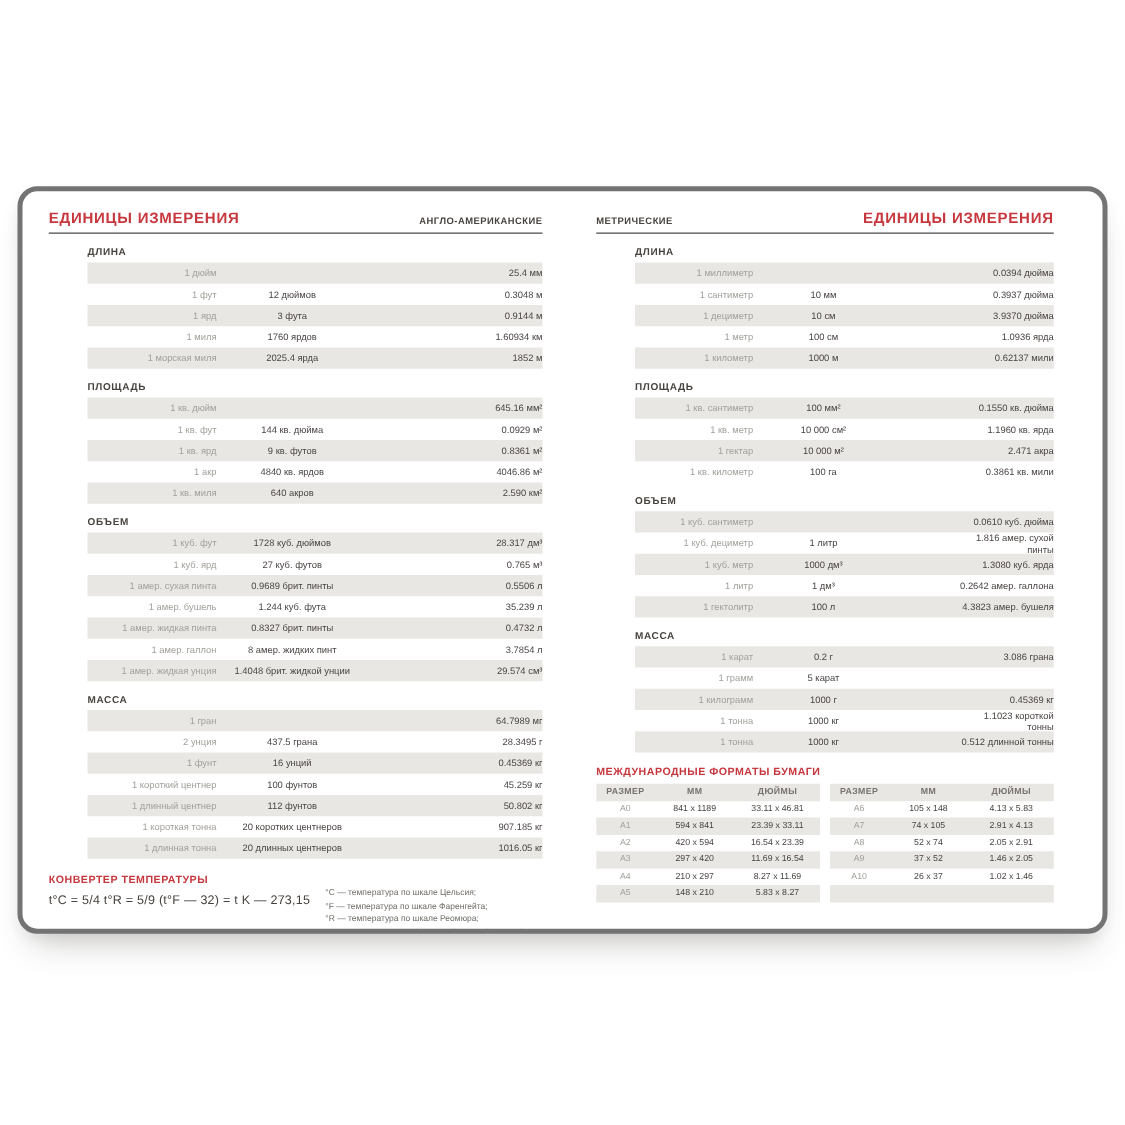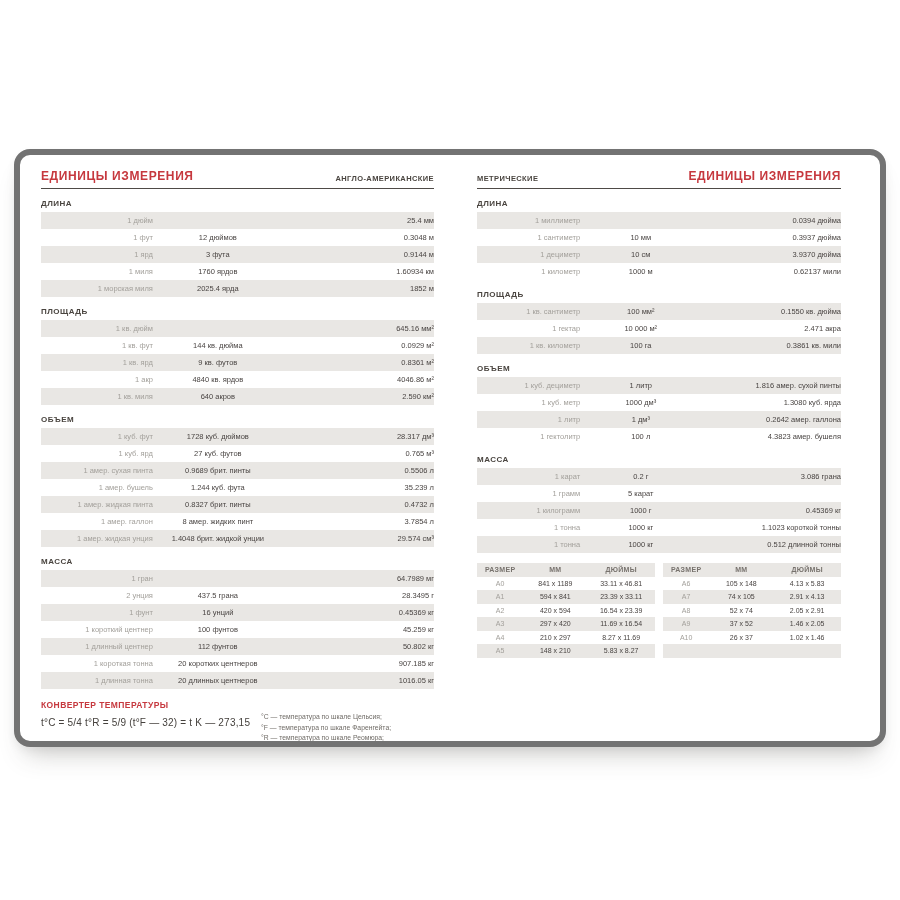--- a/index.html
+++ b/index.html
@@ -3,34 +3,34 @@
 <meta charset="utf-8">
 <style>
   * { margin:0; padding:0; box-sizing:border-box; }
   html,body { width:900px; height:900px; background:#ffffff; overflow:hidden;
               font-family:"Liberation Sans", sans-serif; }
   .stage { position:relative; width:900px; height:900px; background:#ffffff; }
 
   .spread {
     position:absolute; left:14px; top:149px; width:872px; height:598px;
     background:#ffffff; border-radius:16px;
-    border:6px solid #737373;
+    border:4px solid #737373;
     box-shadow:0 18px 26px -12px rgba(70,63,58,.28), 0 4px 10px rgba(0,0,0,.05);
     display:flex;
   }
   .page { width:50%; height:100%; overflow:hidden; }
   .page-l { padding:9px 16px 0 21px; }
   .page-r { padding:9px 39px 0 27px; }
 
   .phead { display:flex; justify-content:space-between; align-items:flex-end; height:19px; }
   .ptitle { font-size:12px; font-weight:bold; letter-spacing:.6px; color:#c6383e; }
   .psub   { font-size:7.5px; font-weight:bold; letter-spacing:.4px; color:#49443f; }
   .rule { margin-top:5px; border-top:1.5px solid #4e4a46; }
 
-  .sec { margin-top:10px; }
+  .sec { margin-top:10px;margin-left:31px; }
   .sec-title { font-size:8px; font-weight:bold; letter-spacing:.5px; color:#49443f; margin-bottom:4px; }
 
   .row { display:flex; align-items:center; height:17px; font-size:7.5px; }
   .row:nth-child(odd) { background:#e9e7e4; }
   .c1 { width:30%; text-align:right; padding-right:6px; color:#a3a09b; }
   .c2 { width:30%; text-align:center; color:#494442; }
   .c3 { width:40%; text-align:right; padding-left:57px; color:#494442; }
 
   .temp { margin-top:11px; display:flex; }
   .temp-l { width:56%; }
@@ -245,53 +245,68 @@
               <span class="c1">1 сантиметр</span>
               <span class="c2">10 мм</span>
               <span class="c3">0.3937 дюйма</span>
             </div>
             <div class="row">
               <span class="c1">1 дециметр</span>
               <span class="c2">10 см</span>
               <span class="c3">3.9370 дюйма</span>
             </div>
             <div class="row">
+              <span class="c1">1 метр</span>
+              <span class="c2">100 см</span>
+              <span class="c3">1.0936 ярда</span>
+            </div>
+            <div class="row">
               <span class="c1">1 километр</span>
               <span class="c2">1000 м</span>
               <span class="c3">0.62137 мили</span>
             </div>
           </div>
       </div>
 
       <div class="sec">
         <div class="sec-title">ПЛОЩАДЬ</div>
         <div class="tbl">
 
         <div class="row">
               <span class="c1">1 кв. сантиметр</span>
               <span class="c2">100 мм²</span>
               <span class="c3">0.1550 кв. дюйма</span>
             </div>
             <div class="row">
+              <span class="c1">1 кв. метр</span>
+              <span class="c2">10 000 см²</span>
+              <span class="c3">1.1960 кв. ярда</span>
+            </div>
+            <div class="row">
               <span class="c1">1 гектар</span>
               <span class="c2">10 000 м²</span>
               <span class="c3">2.471 акра</span>
             </div>
             <div class="row">
               <span class="c1">1 кв. километр</span>
               <span class="c2">100 га</span>
               <span class="c3">0.3861 кв. мили</span>
             </div>
           </div>
       </div>
 
       <div class="sec">
         <div class="sec-title">ОБЪЕМ</div>
         <div class="tbl">
 
+        <div class="row">
+              <span class="c1">1 куб. сантиметр</span>
+              <span class="c2"></span>
+              <span class="c3">0.0610 куб. дюйма</span>
+            </div>
             <div class="row">
               <span class="c1">1 куб. дециметр</span>
               <span class="c2">1 литр</span>
               <span class="c3">1.816 амер. сухой пинты</span>
             </div>
             <div class="row">
               <span class="c1">1 куб. метр</span>
               <span class="c2">1000 дм³</span>
               <span class="c3">1.3080 куб. ярда</span>
             </div>
@@ -334,20 +349,21 @@
             </div>
             <div class="row">
               <span class="c1">1 тонна</span>
               <span class="c2">1000 кг</span>
               <span class="c3">0.512 длинной тонны</span>
             </div>
           </div>
       </div>
 
       <div class="paper">
+        <div class="paper-title">МЕЖДУНАРОДНЫЕ ФОРМАТЫ БУМАГИ</div>
         <div class="paper-tables">
 
           <div class="ptbl">
             <div class="prow phd">
               <span class="pc1">РАЗМЕР</span>
               <span class="pc2">ММ</span>
               <span class="pc3">ДЮЙМЫ</span>
             </div>
 
           <div class="prow">

